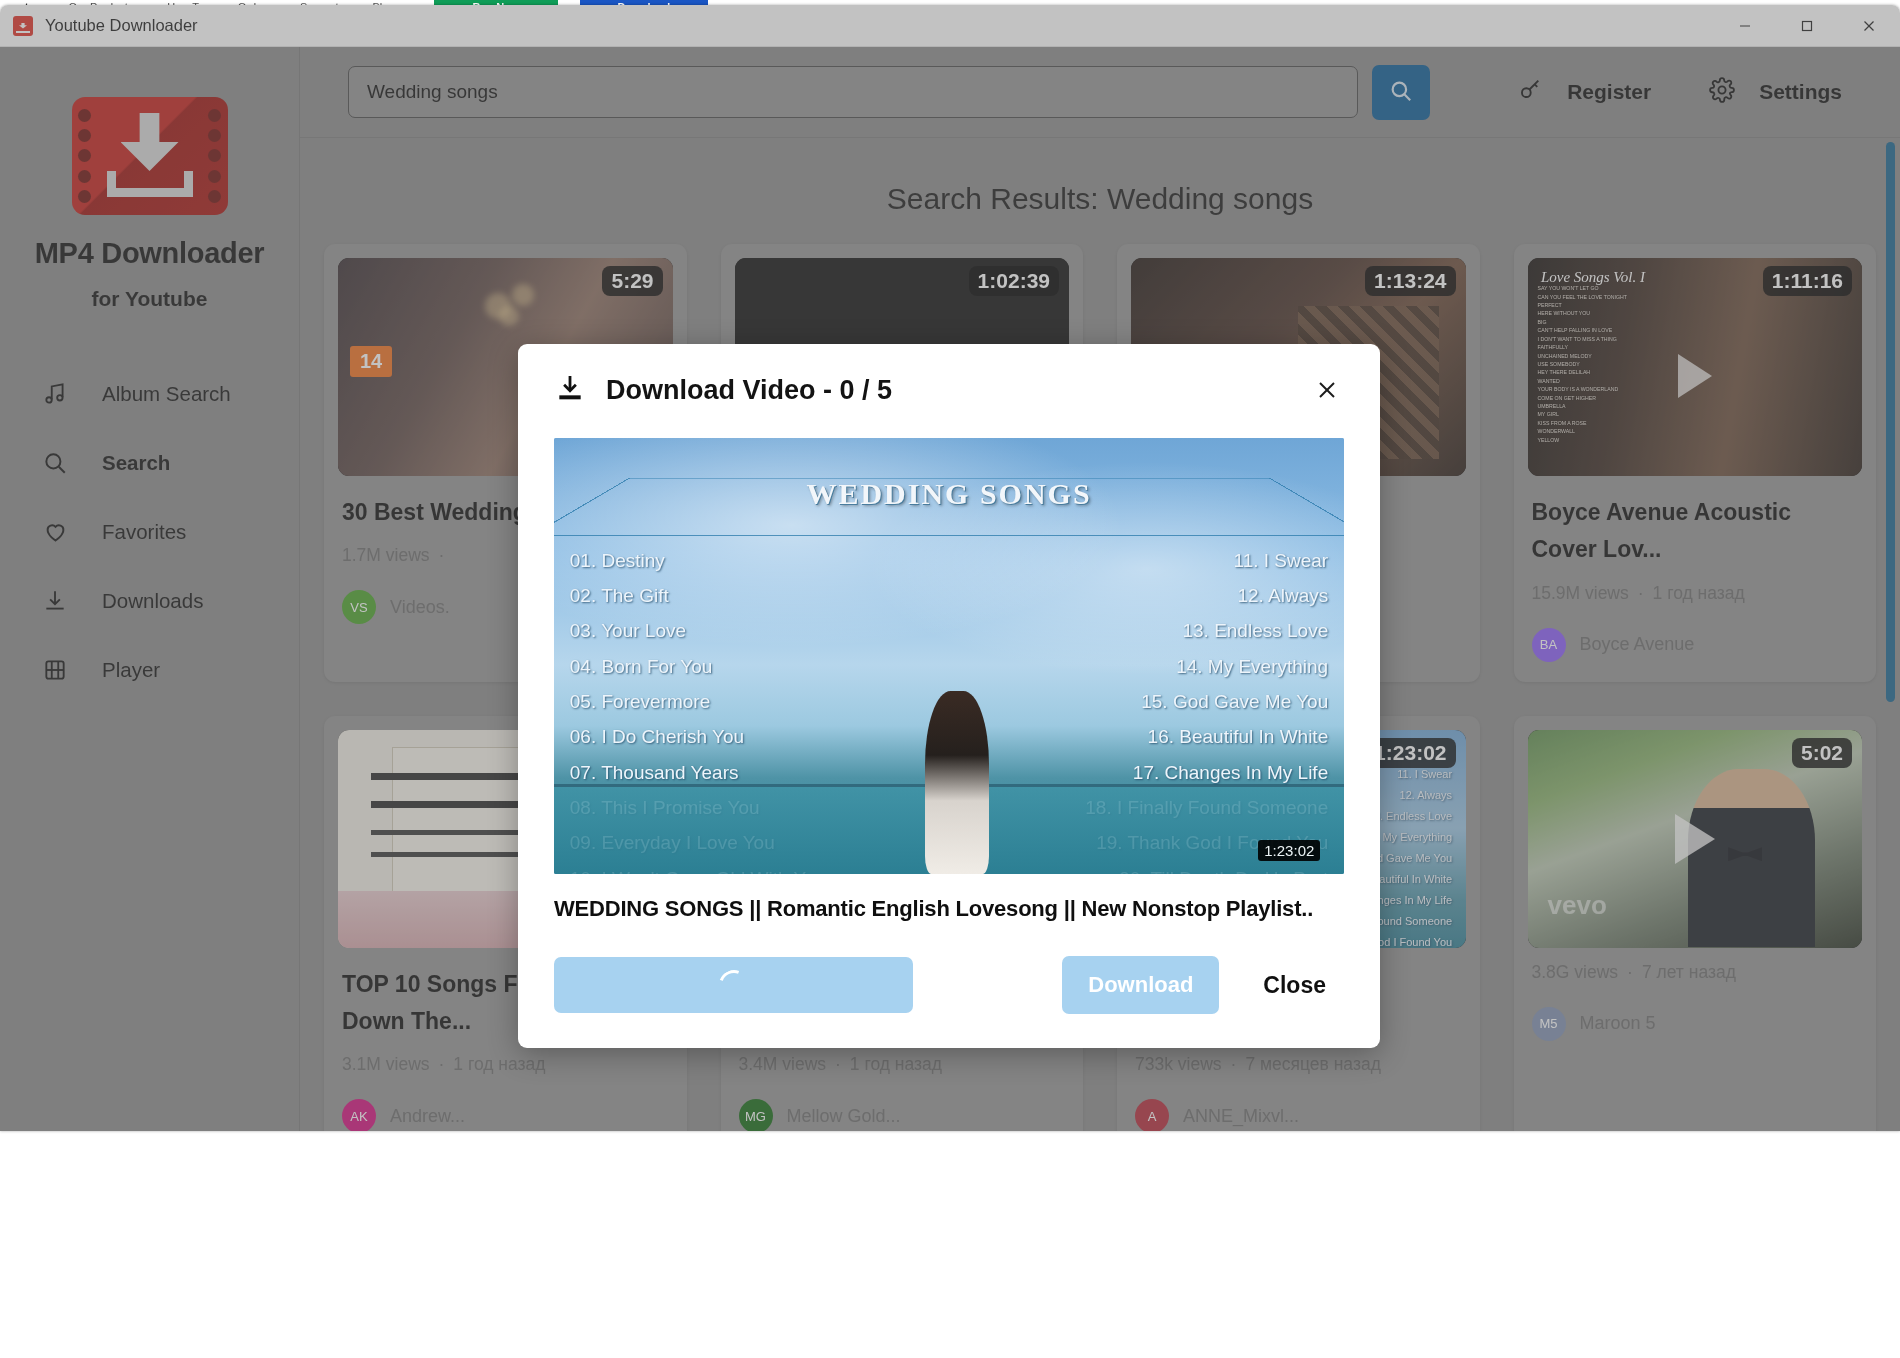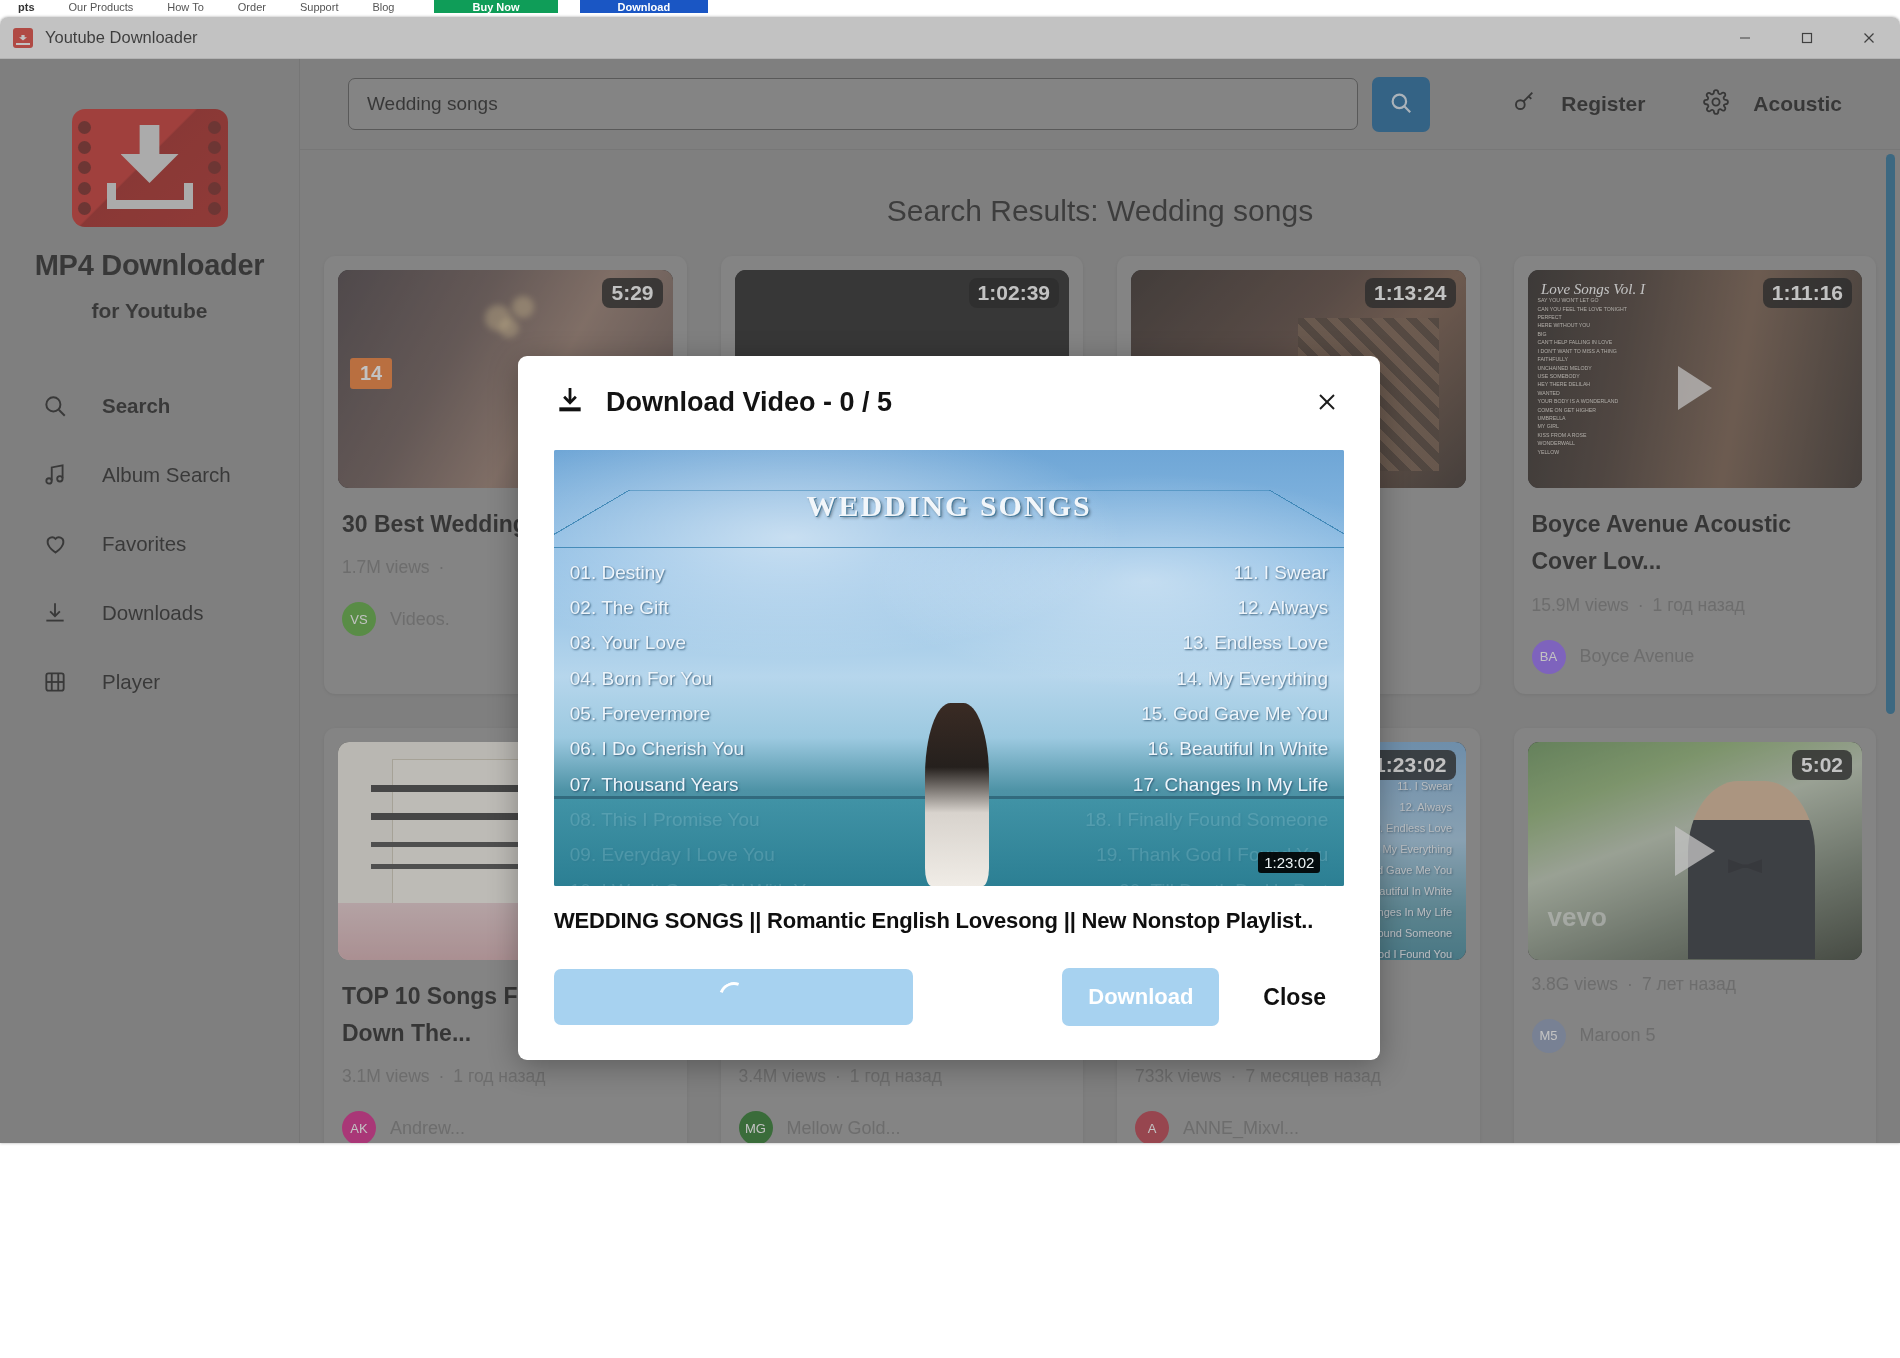--- a/index.html
+++ b/index.html
@@ -26,21 +26,21 @@
   #bg-web-strip .bwg {
     margin-left: 40px; background:#0f9d58; color:#fff; padding: 1px 38px; font-weight:bold;
   }
   #bg-web-strip .bwb {
     margin-left: 22px; background:#1a56c4; color:#fff; padding: 1px 38px; font-weight:bold;
   }
 
   
   #app-window {
     position: absolute;
-    left: 0; top: 17px; width: 1900px; height: 1126px;
+    left: 0; top: 5px; width: 1900px; height: 1126px;
     background: #f2f2f2;
     border-radius: 8px 8px 0 0;
     overflow: hidden;
     box-shadow: 0 0 3px rgba(0,0,0,.35);
   }
 
   
   #titlebar {
     height: 42px; background: #ffffff;
     display: flex; align-items: center;
@@ -432,38 +432,38 @@
               <i></i>
             </span>
           <span class="arrow"></span>
           <span class="tray"></span>
         </div>
       </div>
       <div id="brand">MP4 Downloader</div>
       <div id="brand-sub">for Youtube</div>
 
       <div id="nav">
-        <div class="nav-item active">
-          <span class="nav-ico">
-            <svg width="26" height="26" viewBox="0 0 24 24" fill="none" stroke="currentColor" stroke-width="1.8">
-                <circle cx="10.5" cy="10.5" r="6.5"></circle>
-                <line x1="15.5" y1="15.5" x2="21" y2="21"></line>
-              </svg>
-          </span>
-          <span class="nav-label">Search</span>
-        </div>
         <div class="nav-item">
           <span class="nav-ico">
             <svg width="26" height="26" viewBox="0 0 24 24" fill="none" stroke="currentColor" stroke-width="1.7">
                 <path d="M9 17V5l10-2v12"></path>
                 <circle cx="6.5" cy="17.5" r="2.5"></circle>
                 <circle cx="16.5" cy="15.5" r="2.5"></circle>
               </svg>
           </span>
           <span class="nav-label">Album Search</span>
+        </div>
+        <div class="nav-item active">
+          <span class="nav-ico">
+            <svg width="26" height="26" viewBox="0 0 24 24" fill="none" stroke="currentColor" stroke-width="1.8">
+                <circle cx="10.5" cy="10.5" r="6.5"></circle>
+                <line x1="15.5" y1="15.5" x2="21" y2="21"></line>
+              </svg>
+          </span>
+          <span class="nav-label">Search</span>
         </div>
         <div class="nav-item">
           <span class="nav-ico">
             <svg width="27" height="27" viewBox="0 0 24 24" fill="none" stroke="currentColor" stroke-width="1.7">
                 <path d="M12 20s-7-4.6-7-9.3A4 4 0 0 1 12 7.8 4 4 0 0 1 19 10.7C19 15.4 12 20 12 20z"></path>
               </svg>
           </span>
           <span class="nav-label">Favorites</span>
         </div>
         <div class="nav-item">
@@ -514,21 +514,21 @@
             </span>
             <span>Register</span>
           </div>
           <div class="topbar-action">
             <span>
               <svg width="26" height="26" viewBox="0 0 24 24" fill="none" stroke="#111" stroke-width="1.7">
                   <circle cx="12" cy="12" r="3.3"></circle>
                   <path d="M19.4 14.5a1.6 1.6 0 0 0 .3 1.8l.1.1a2 2 0 1 1-2.8 2.8l-.1-.1a1.6 1.6 0 0 0-1.8-.3 1.6 1.6 0 0 0-1 1.5V21a2 2 0 1 1-4 0v-.1a1.6 1.6 0 0 0-1-1.5 1.6 1.6 0 0 0-1.8.3l-.1.1A2 2 0 1 1 4.4 17l.1-.1a1.6 1.6 0 0 0 .3-1.8 1.6 1.6 0 0 0-1.5-1H3a2 2 0 1 1 0-4h.1a1.6 1.6 0 0 0 1.5-1 1.6 1.6 0 0 0-.3-1.8l-.1-.1A2 2 0 1 1 7 4.4l.1.1a1.6 1.6 0 0 0 1.8.3H9a1.6 1.6 0 0 0 1-1.5V3a2 2 0 1 1 4 0v.1a1.6 1.6 0 0 0 1 1.5 1.6 1.6 0 0 0 1.8-.3l.1-.1A2 2 0 1 1 19.6 7l-.1.1a1.6 1.6 0 0 0-.3 1.8V9a1.6 1.6 0 0 0 1.5 1H21a2 2 0 1 1 0 4h-.1a1.6 1.6 0 0 0-1.5 1z"></path>
                 </svg>
             </span>
-            <span>Acoustic</span>
+            <span>Settings</span>
           </div>
         </div>
       </div>
 
       <div id="results-pane">
         <div id="results-title">Search Results: Wedding songs</div>
 
         <div id="grid">
 
           <div class="card">

